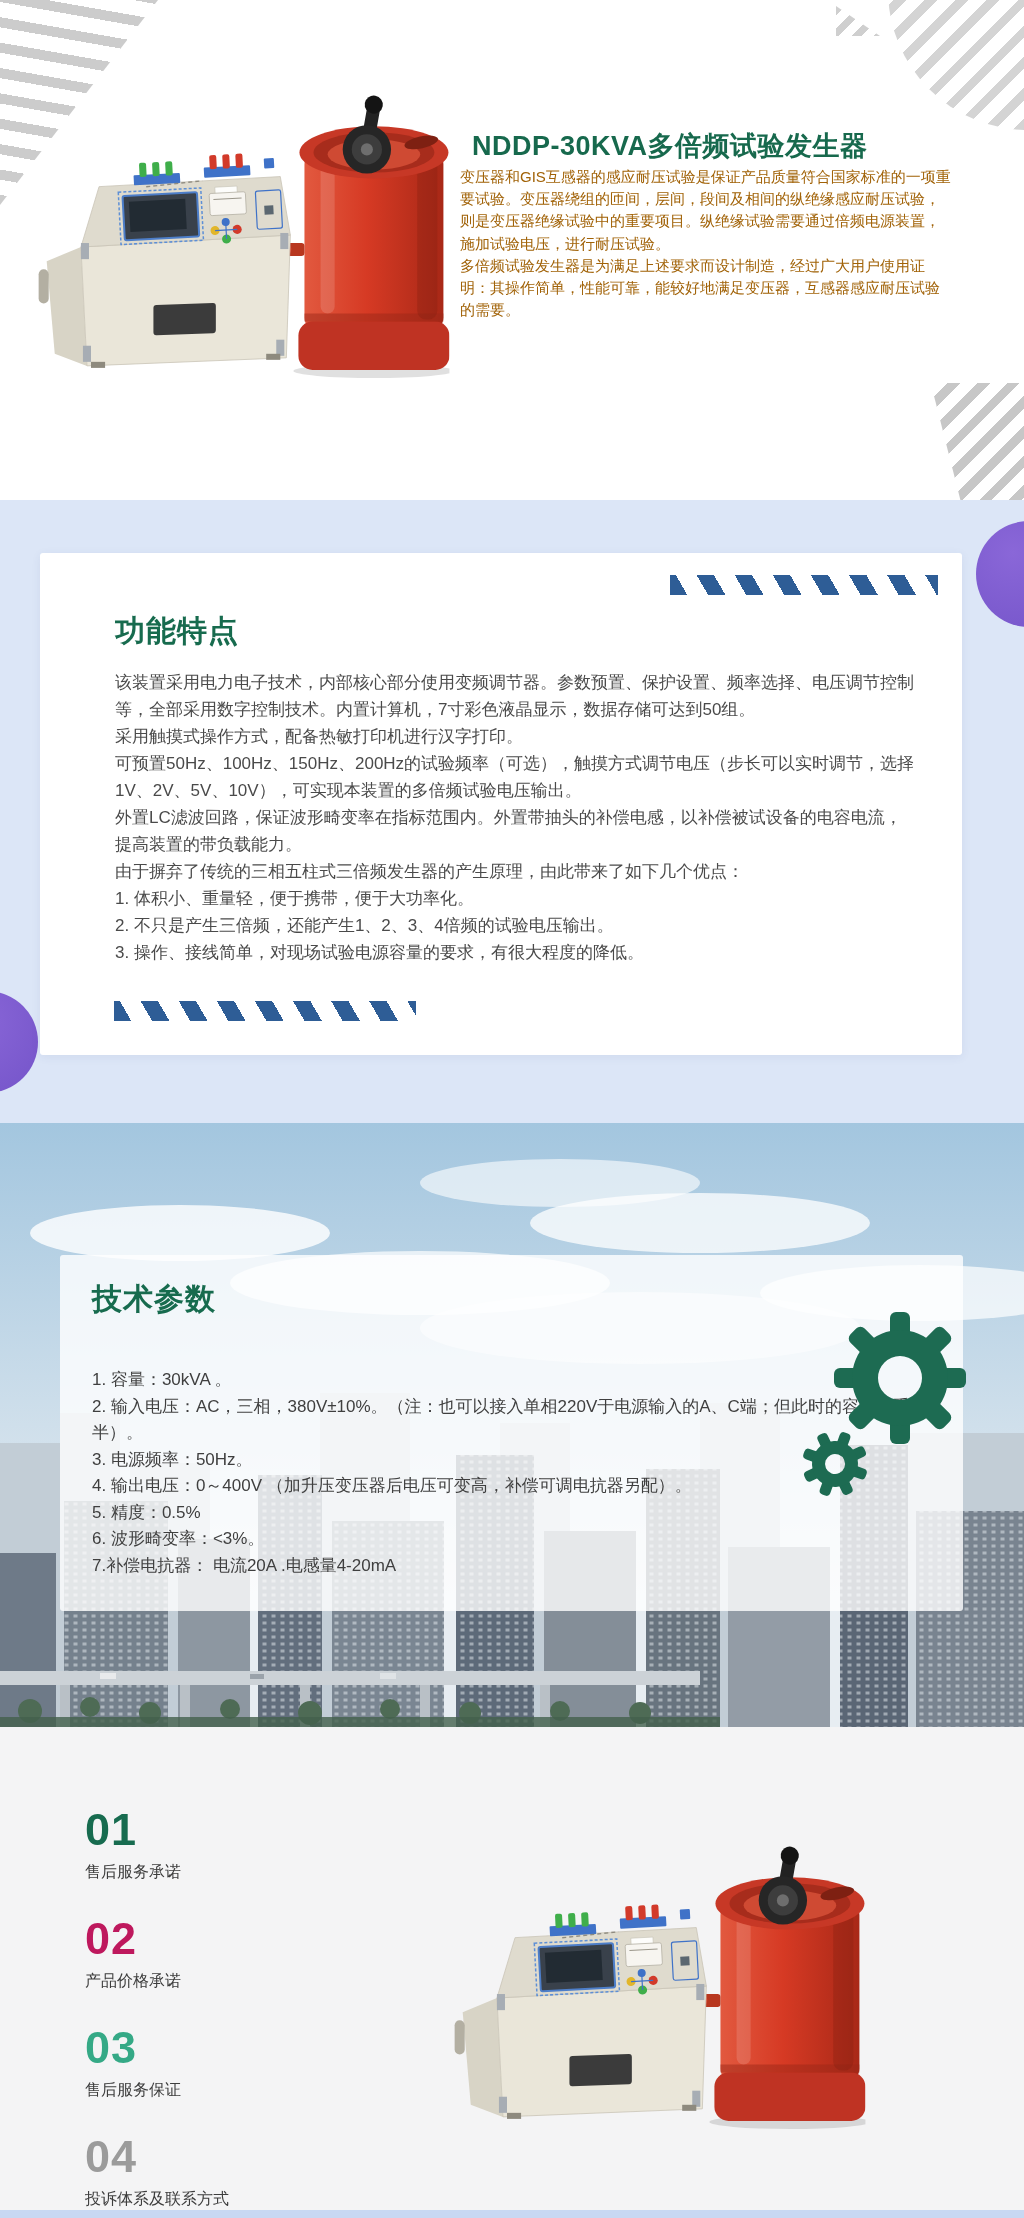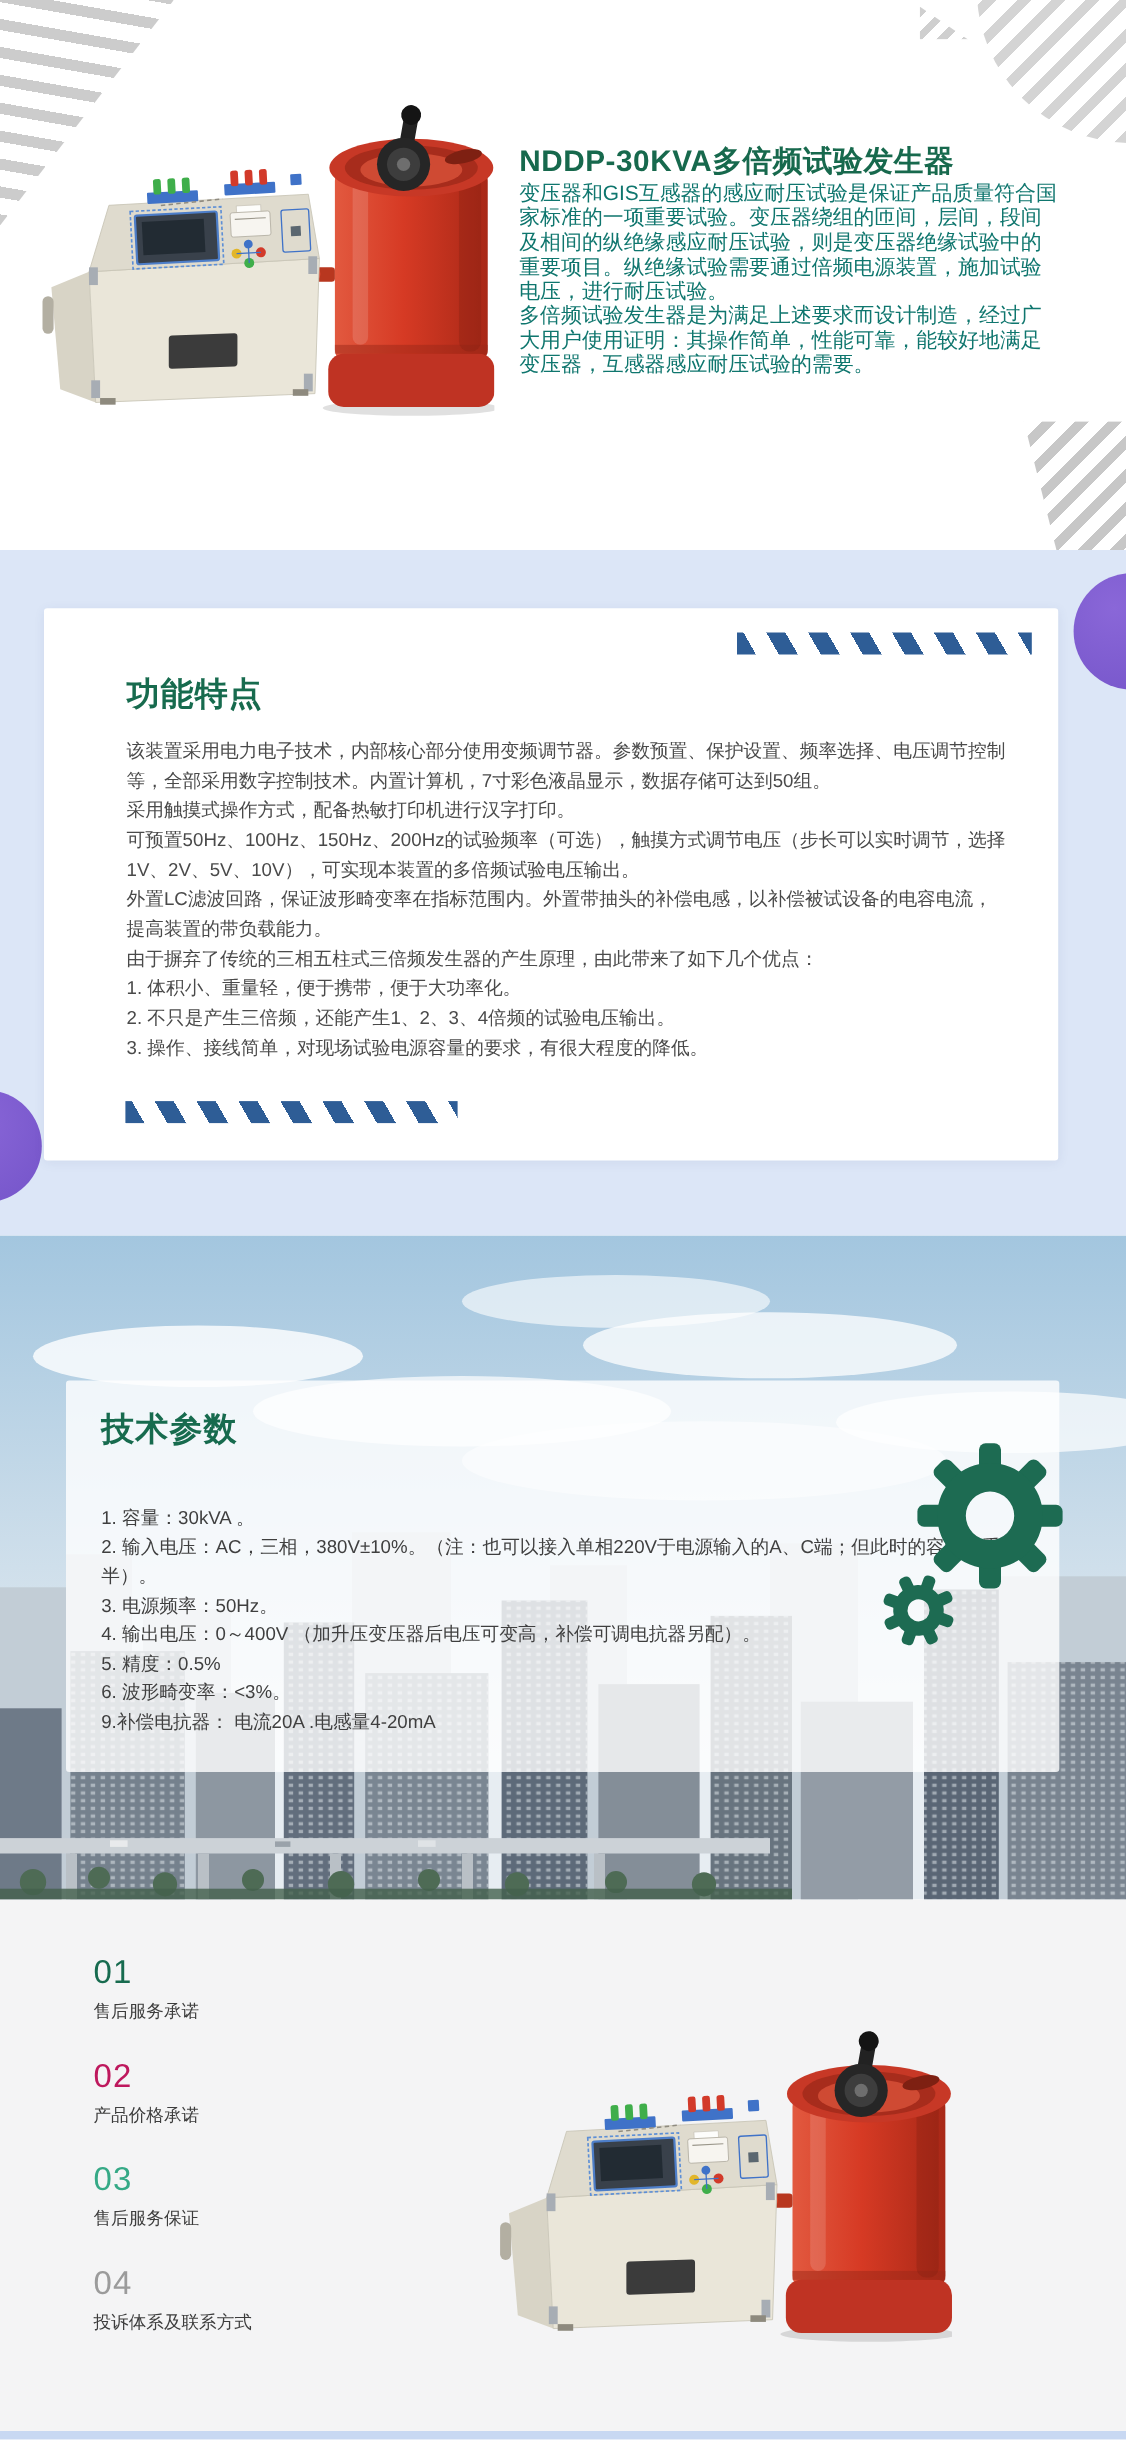--- a/index.html
+++ b/index.html
@@ -27,21 +27,21 @@
     position:absolute;left:918px;top:383px;width:106px;height:117px;
     background:repeating-linear-gradient(135deg,#c7c7c7 0 9px,transparent 9px 21px);
     clip-path:polygon(12% 0,100% 0,100% 100%,40% 100%);
   }
   .hero-title{
     position:absolute;left:460px;top:116px;width:540px;margin:12px;
     font-size:27px;font-weight:bold;color:#17694d;letter-spacing:0.5px;
   }
   .hero-text{
     position:absolute;left:460px;top:166px;width:492px;
-    font-size:19px;line-height:22.2px;color:#0f766e;margin-left:12px;
+    font-size:15px;line-height:22.2px;color:#a16207;
   }
   .hero-text p{margin:0;}
   .product-art{position:absolute;}
   .product-art.first{left:22px;top:92px;width:432px;height:292px;}
   .product-art.second{left:428px;top:1843px;width:452px;height:292px;}
   
   .features-band{position:absolute;left:0;top:500px;width:1024px;height:623px;background:#dce6f7;}
   .purple-circle{position:absolute;border-radius:50%;background:radial-gradient(circle at 35% 30%,#8a67d8,#7454c9);}
   .purple-circle.right{left:976px;top:21px;width:106px;height:106px;}
   .purple-circle.left{left:-64px;top:491px;width:102px;height:102px;}
@@ -74,21 +74,21 @@
   .specs-card .section-heading{left:32px;top:24px;}
   .specs-list{
     position:absolute;left:32px;top:112px;width:840px;
     font-size:17px;line-height:26.5px;color:#3f3f3f;
   }
   .gears{position:absolute;left:760px;top:155px;pointer-events:none;}
   
   .bottom-band{position:absolute;left:0;top:1727px;width:1024px;height:483px;background:#f4f4f5;}
   .services{position:absolute;left:85px;top:52px;}
   .service-item{margin:0 0 33px 0;}
-  .service-number{display:block;font-size:30px;font-weight:normal;line-height:1;letter-spacing:1px;}
+  .service-number{display:block;font-size:45px;font-weight:bold;line-height:1;letter-spacing:1px;margin-top:28px;}
   .service-label{display:block;margin-top:10px;font-size:16px;color:#3d3d3d;}
   .footer-strip{position:absolute;left:0;top:2210px;width:1024px;height:8px;background:#c8d8f2;}
 </style>
 </head>
 <body>
 
 <div class="page">
 
   <svg width="0" height="0" style="position:absolute" aria-hidden="true">
     <defs>
@@ -275,21 +275,21 @@
 
     <div class="specs-card">
       <h2 class="section-heading">技术参数</h2>
       <div class="specs-list">
         <div>1. 容量：30kVA 。</div>
         <div>2. 输入电压：AC，三相，380V±10%。（注：也可以接入单相220V于电源输入的A、C端；但此时的容量几乎减半）。</div>
         <div>3. 电源频率：50Hz。</div>
         <div>4. 输出电压：0～400V （加升压变压器后电压可变高，补偿可调电抗器另配）。</div>
         <div>5. 精度：0.5%</div>
         <div>6. 波形畸变率：&lt;3%。</div>
-        <div>9.补偿电抗器： 电流20A .电感量4-20mA</div>
+        <div>7.补偿电抗器： 电流20A .电感量4-20mA</div>
       </div>
     </div>
 
     <svg class="gears" width="250" height="230">
       <g transform="translate(140,100)" fill="#1d6b52">
         <g>
           <rect x="-10" y="-66" width="20" height="36" rx="6"></rect>
           <rect x="-10" y="-66" width="20" height="36" rx="6" transform="rotate(45)"></rect>
           <rect x="-10" y="-66" width="20" height="36" rx="6" transform="rotate(90)"></rect>
           <rect x="-10" y="-66" width="20" height="36" rx="6" transform="rotate(135)"></rect>

